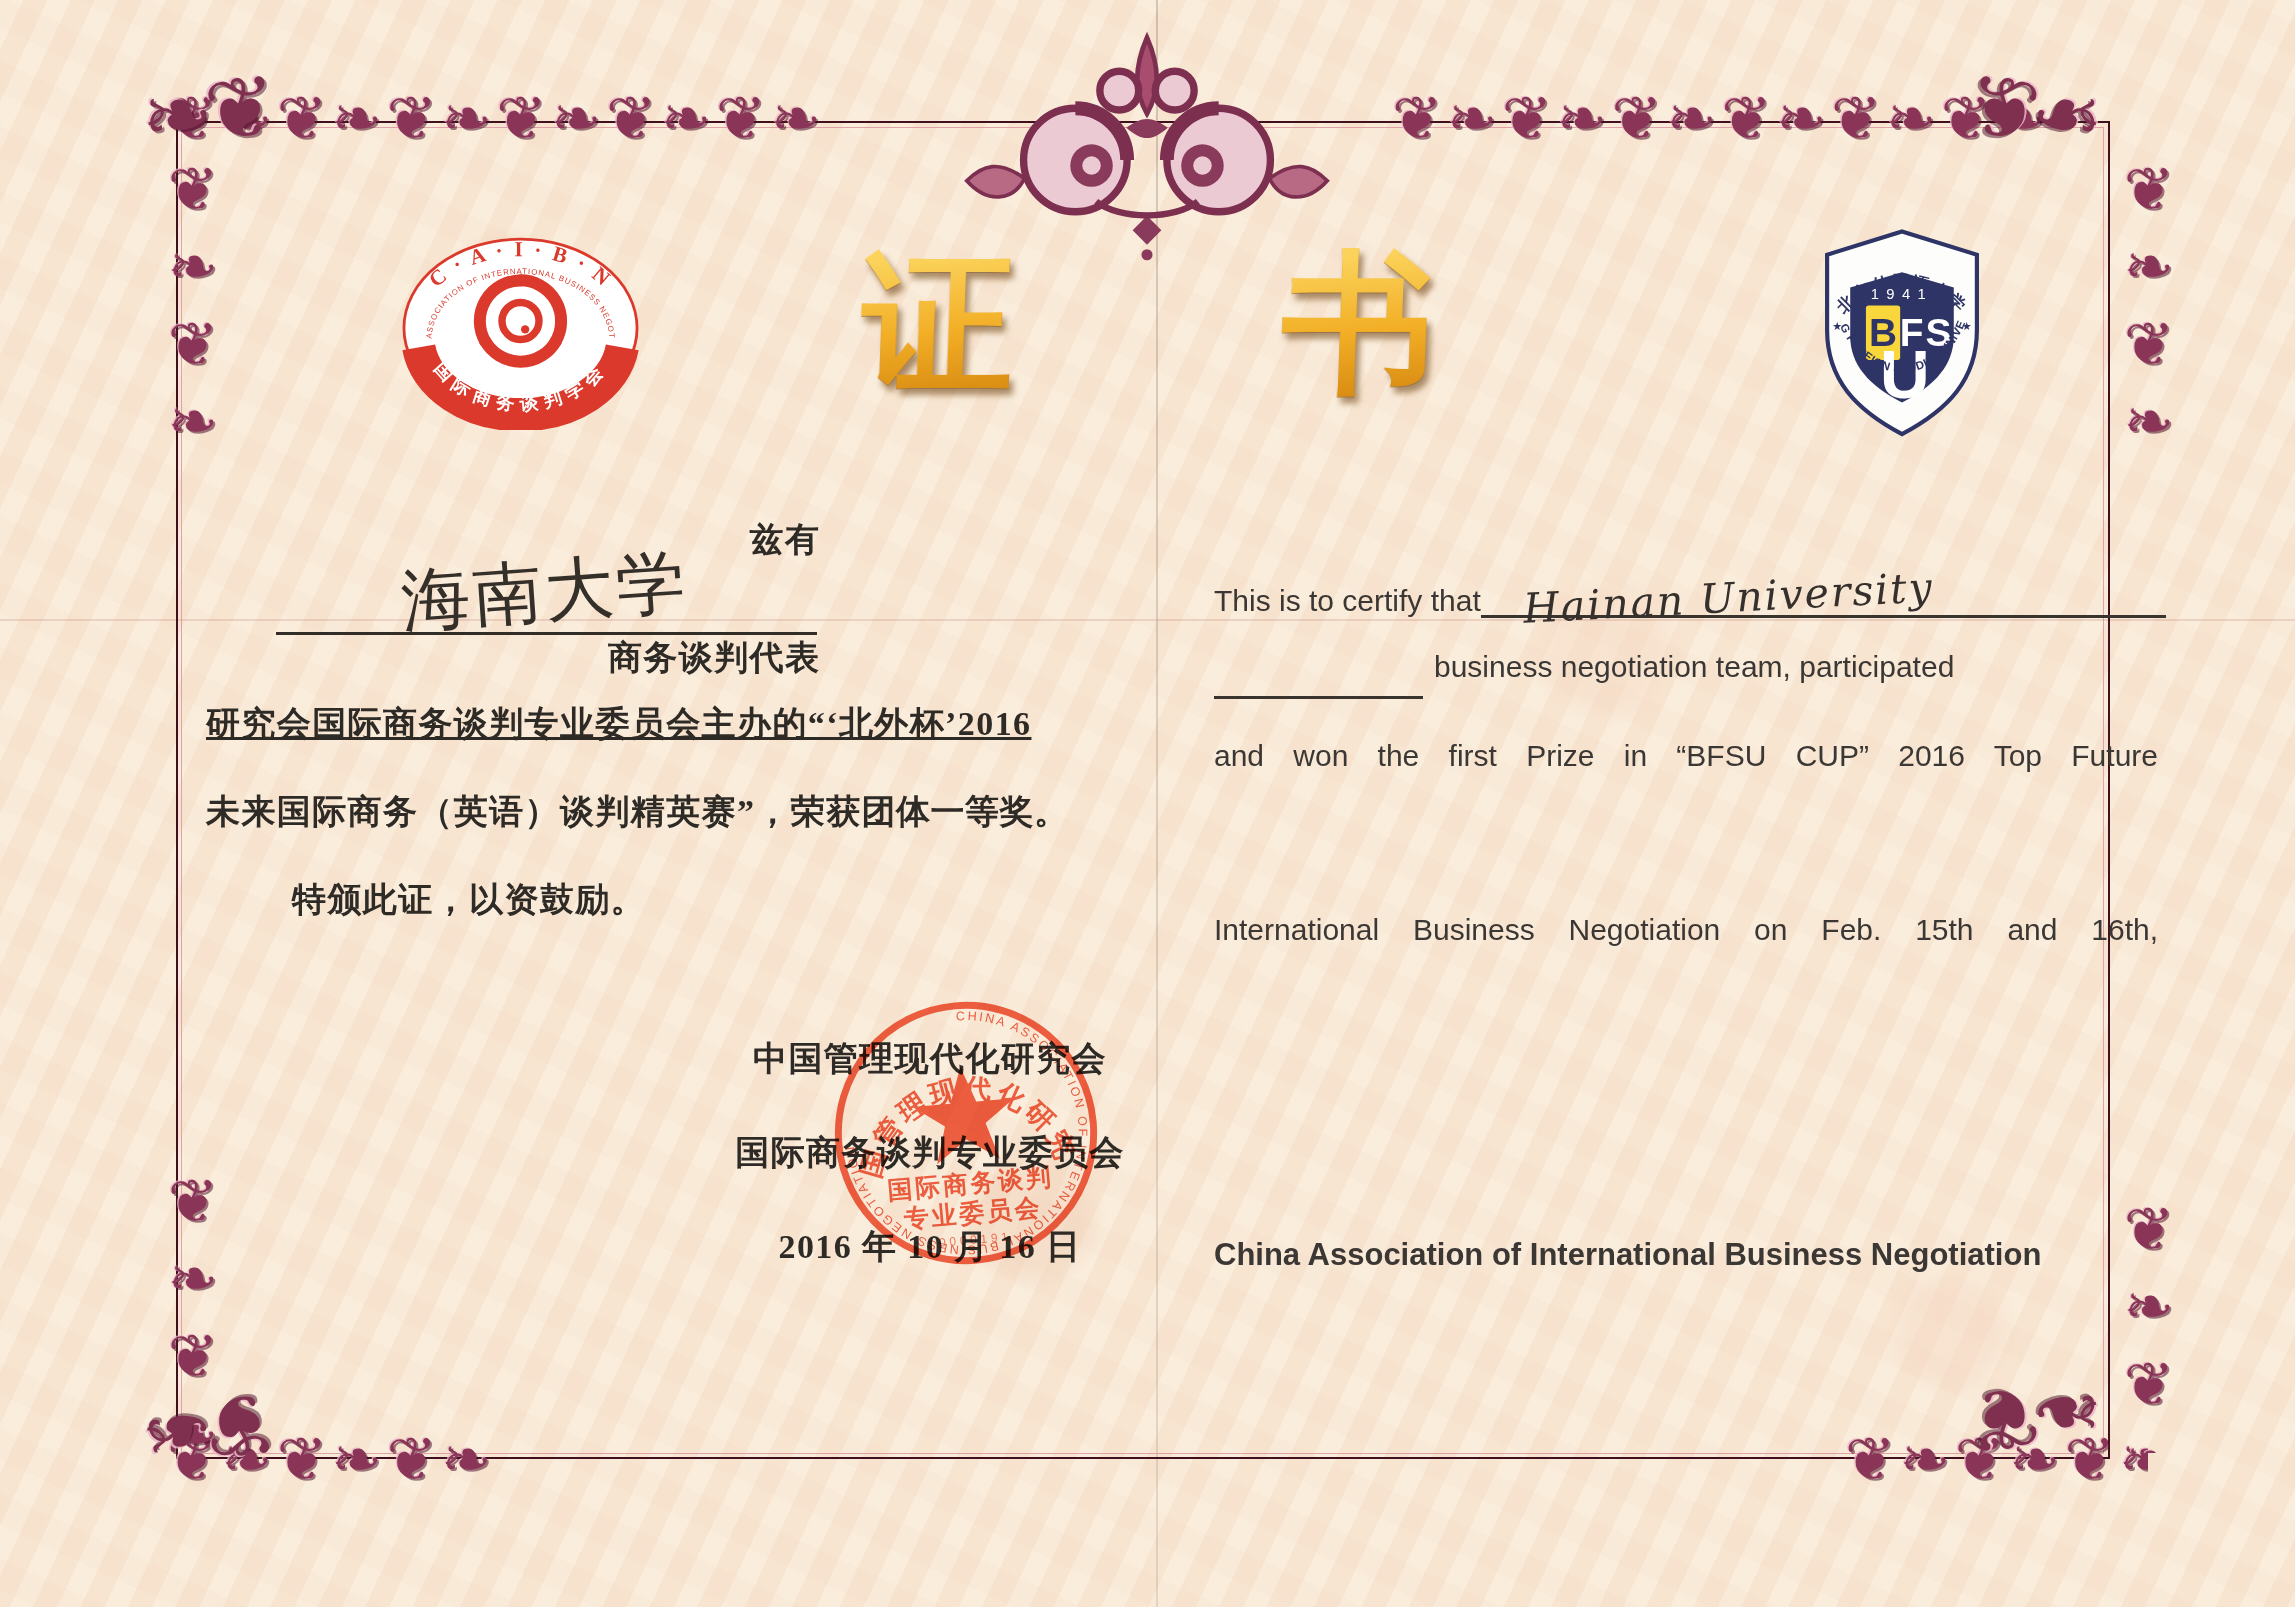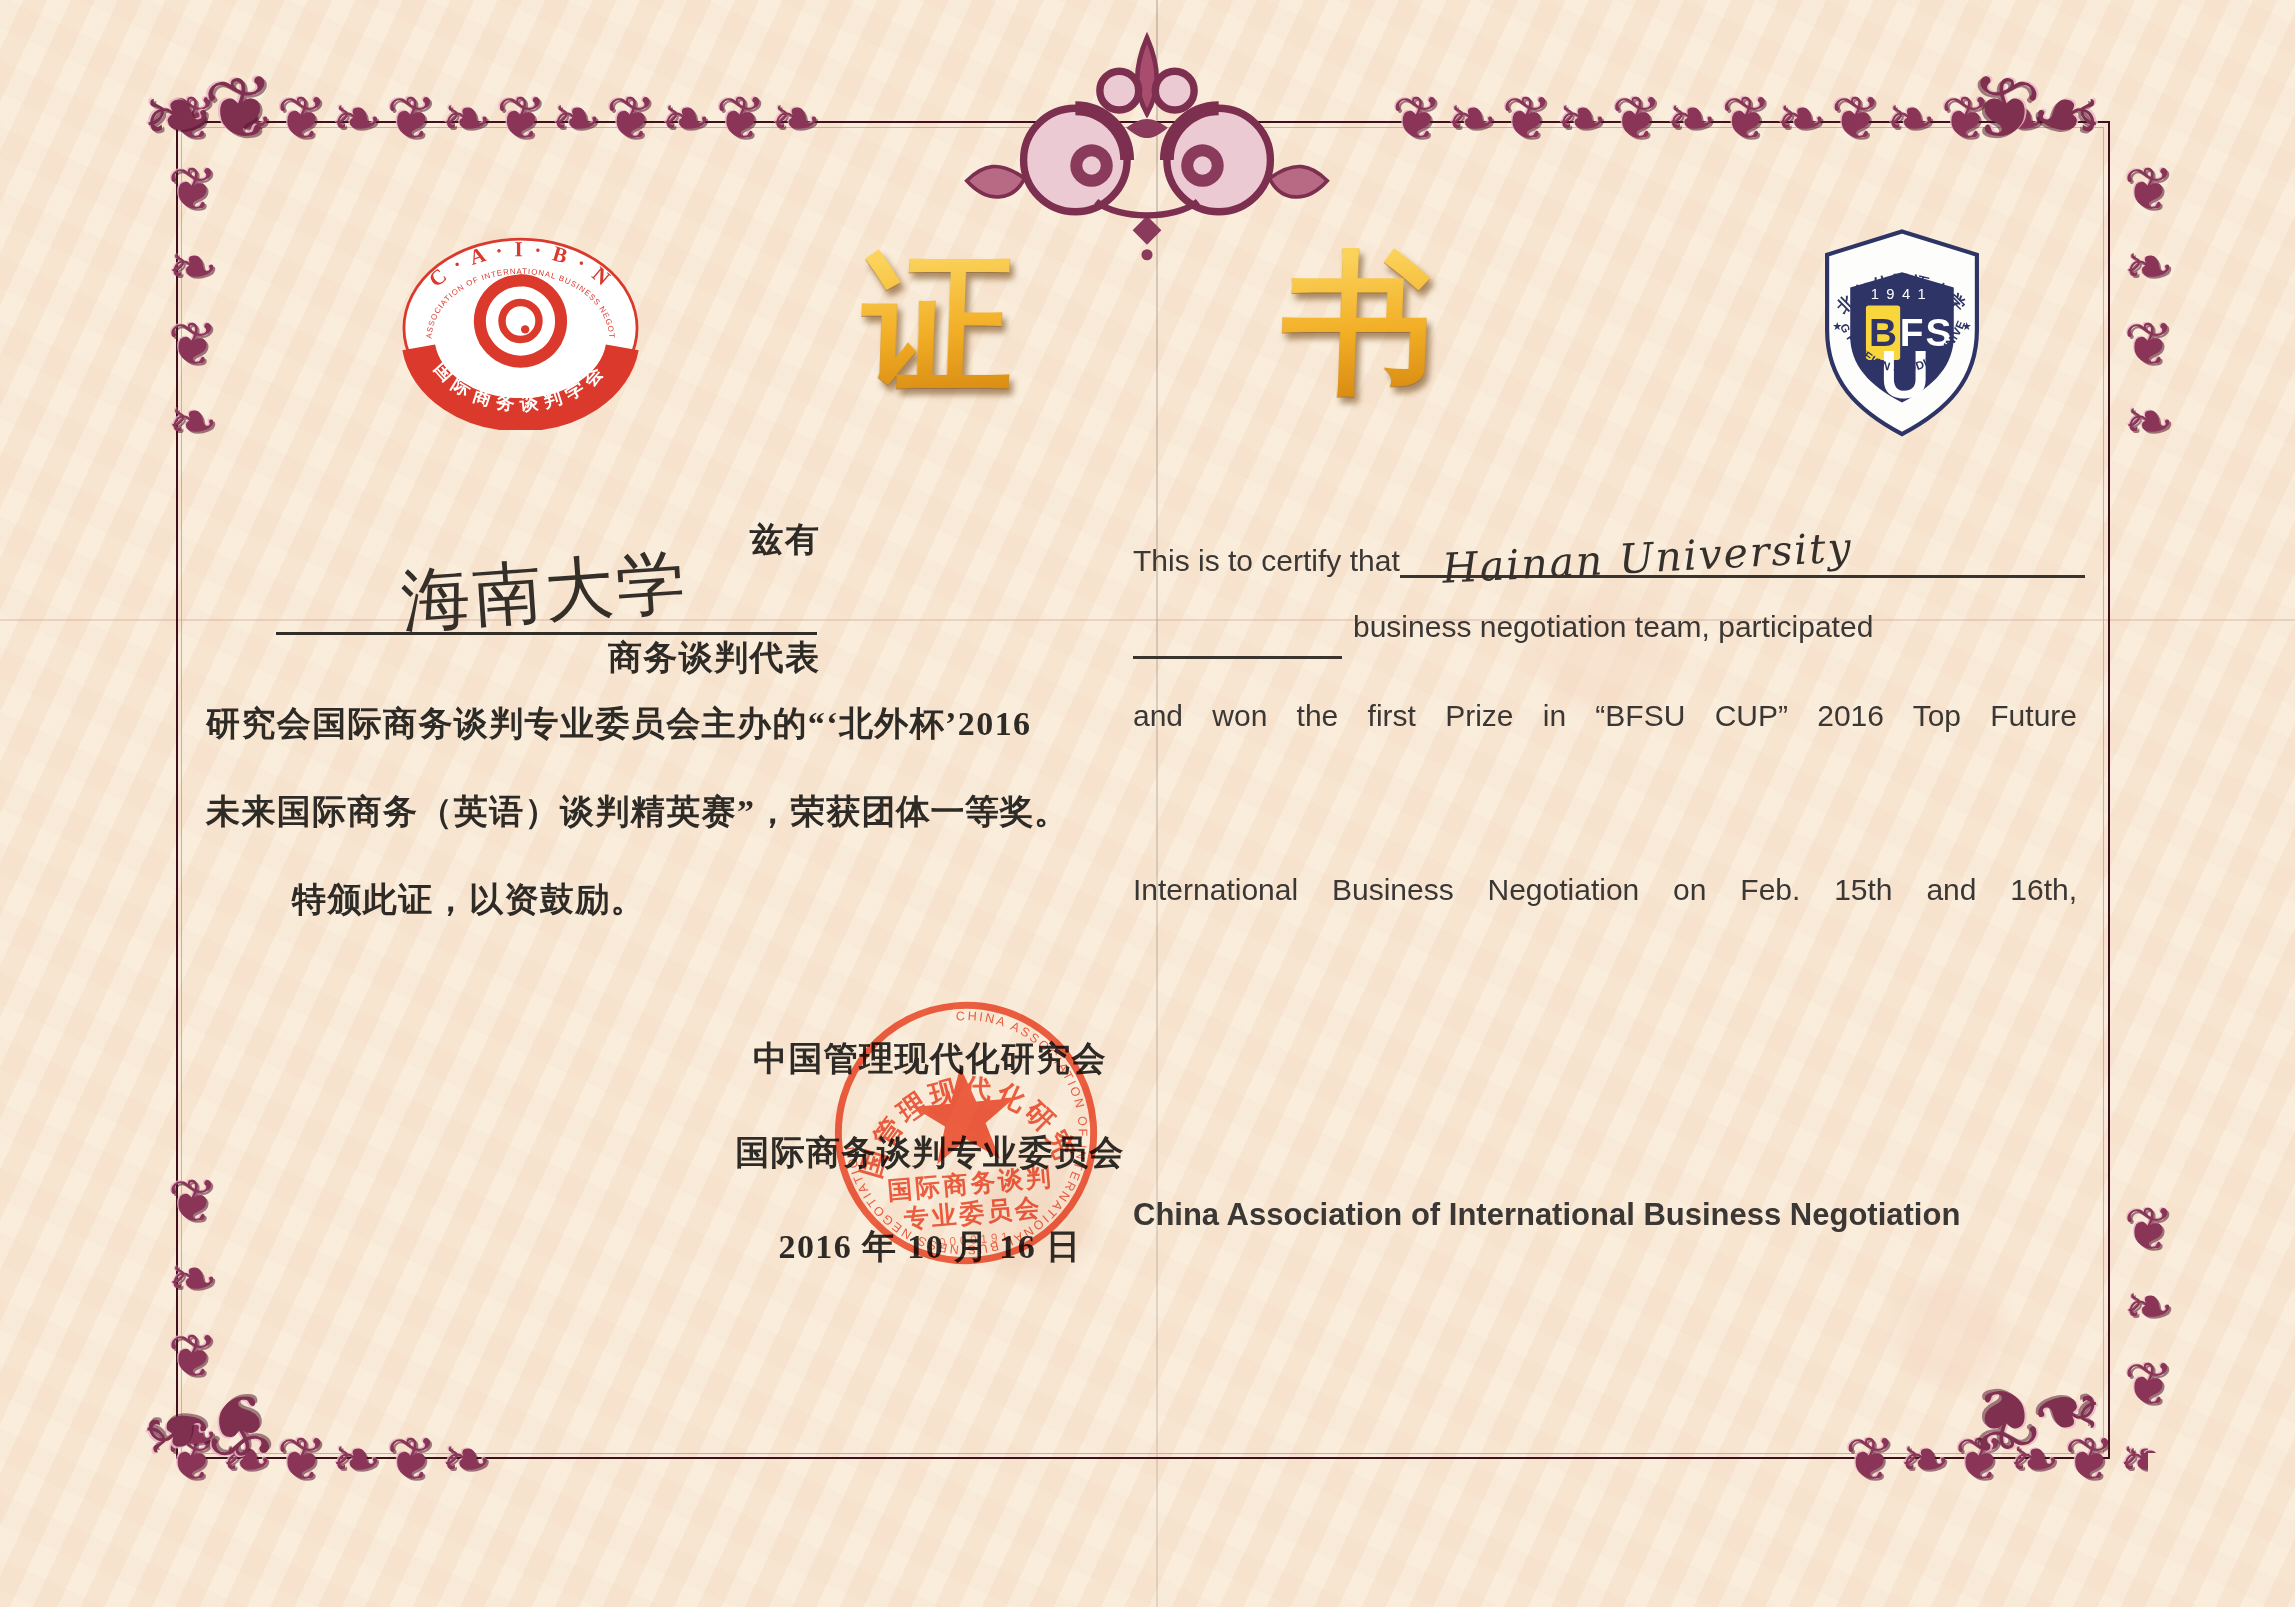--- a/index.html
+++ b/index.html
@@ -59,29 +59,29 @@
   .bfsu-logo{position:absolute;left:1814px;top:226px;width:176px;height:215px;}
   
   .cn{position:absolute;font-family:"Liberation Serif","DejaVu Serif",serif;font-weight:600;
     color:#2e2a26;font-size:34px;letter-spacing:1.4px;white-space:nowrap;}
   .cn-line1{left:272px;top:517px;display:flex;align-items:flex-end;flex-direction:column;}
   .cn-blank{display:inline-block;width:541px;border-bottom:3.7px solid #332d27;margin:0 3.7px;
     text-align:center;position:relative;height:69px;}
   .hand-cn{position:absolute;left:125px;bottom:-5.6px;font-size:69px;font-weight:400;letter-spacing:2.8px;
     color:#352f2a;transform:rotate(-4deg);font-family:"DejaVu Serif",serif;}
   .cn-line2{left:206px;top:614px;}
-  .cn-line3{left:206px;top:701px;}
+  .cn-line3{left:206px;top:701px;text-decoration:underline;}
   .cn-line4{left:206px;top:789px;}
   .cn-line5{left:292px;top:877px;}
   .cn-bold{font-weight:900;letter-spacing:0.5px;}
   .sig-block{position:absolute;left:708px;top:1036px;width:444px;text-align:center;}
   .sig-block .sig-line{position:static;display:block;margin-bottom:48px;}
   
-  .en{position:absolute;left:1133px;width:944px;font-family:"Liberation Sans","DejaVu Sans",sans-serif;
-    color:#3b3734;font-size:30px;letter-spacing:0px;white-space:nowrap;}
+  .en{position:absolute;left:1214px;width:944px;font-family:"Liberation Sans","DejaVu Sans",sans-serif;
+    color:#3b3734;font-size:30px;letter-spacing:0px;white-space:nowrap;margin-top:40px;}
   .en.justify{text-align:justify;text-align-last:justify;white-space:normal;}
   .en-line1{top:519px;display:flex;align-items:flex-end;white-space:nowrap;}
   .en-blank1{display:inline-block;flex:1;min-width:685px;border-bottom:3.2px solid #3a342e;height:56px;position:relative;}
   .hand-en{position:absolute;left:42px;bottom:-7.4px;font-family:"DejaVu Serif",serif;font-style:italic;
     font-size:41px;letter-spacing:1.9px;color:#35302c;transform:rotate(-3deg);white-space:nowrap;}
   .en-line2{top:610px;display:flex;align-items:flex-start;white-space:nowrap;}
   .en-blank2{display:inline-block;width:209px;border-bottom:3.2px solid #3a342e;height:46px;margin-right:11px;}
   .en-line3{top:699px;}
   .en-line4{top:786px;}
   .en-line5{top:873px;}

